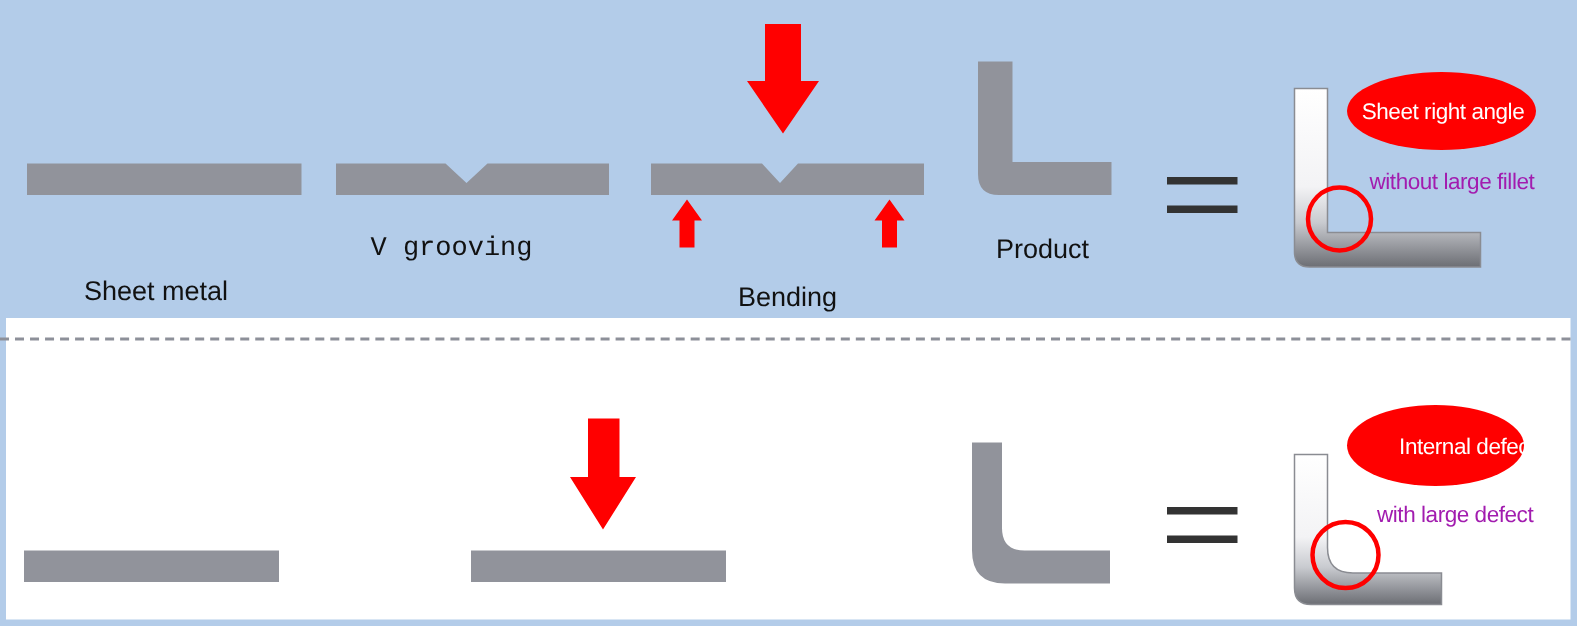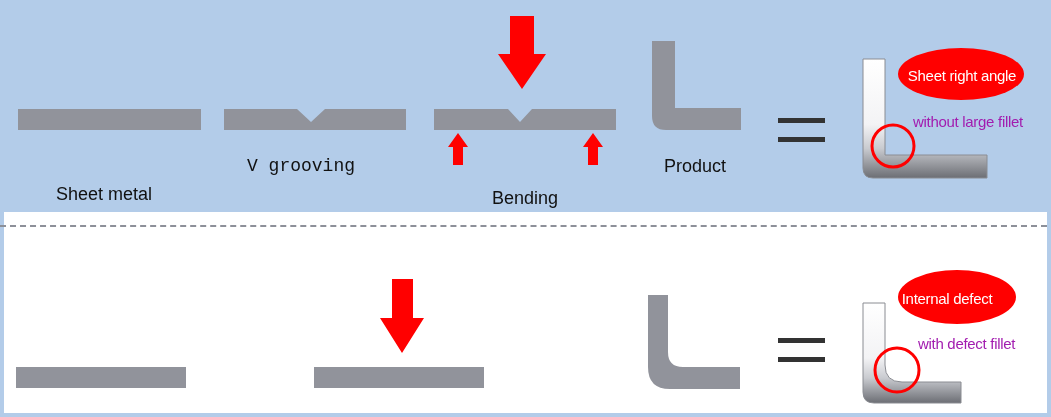--- a/index.html
+++ b/index.html
@@ -59,14 +59,14 @@
 </svg>
 
 <div class="lbl" style="left:104px; top:156px;margin-top:28px;">Sheet metal</div>
 <div class="lbl" style="left:301px; top:156px;font-family:Liberation Mono, monospace;">V grooving</div>
 <div class="lbl" style="left:525px; top:156px;margin-top:32px;">Bending</div>
 <div class="lbl" style="left:695px; top:156px;">Product</div>
 
 <div class="tag-oval-text" style="left:962px; top:75px;">Sheet right angle</div>
 <div class="tag-red-text" style="left:913px; top:113px;">without large fillet</div>
 
-<div class="tag-oval-text" style="left:947px; top:298px;text-align:center;">Internal defect</div>
-<div class="tag-red-text" style="left:918px; top:335px;">with defect fillet</div>
+<div class="tag-oval-text" style="left:978px; top:298px;text-align:center;">Internal defect</div>
+<div class="tag-red-text" style="left:918px; top:335px;">with large defect</div>
 
 </body></html>

